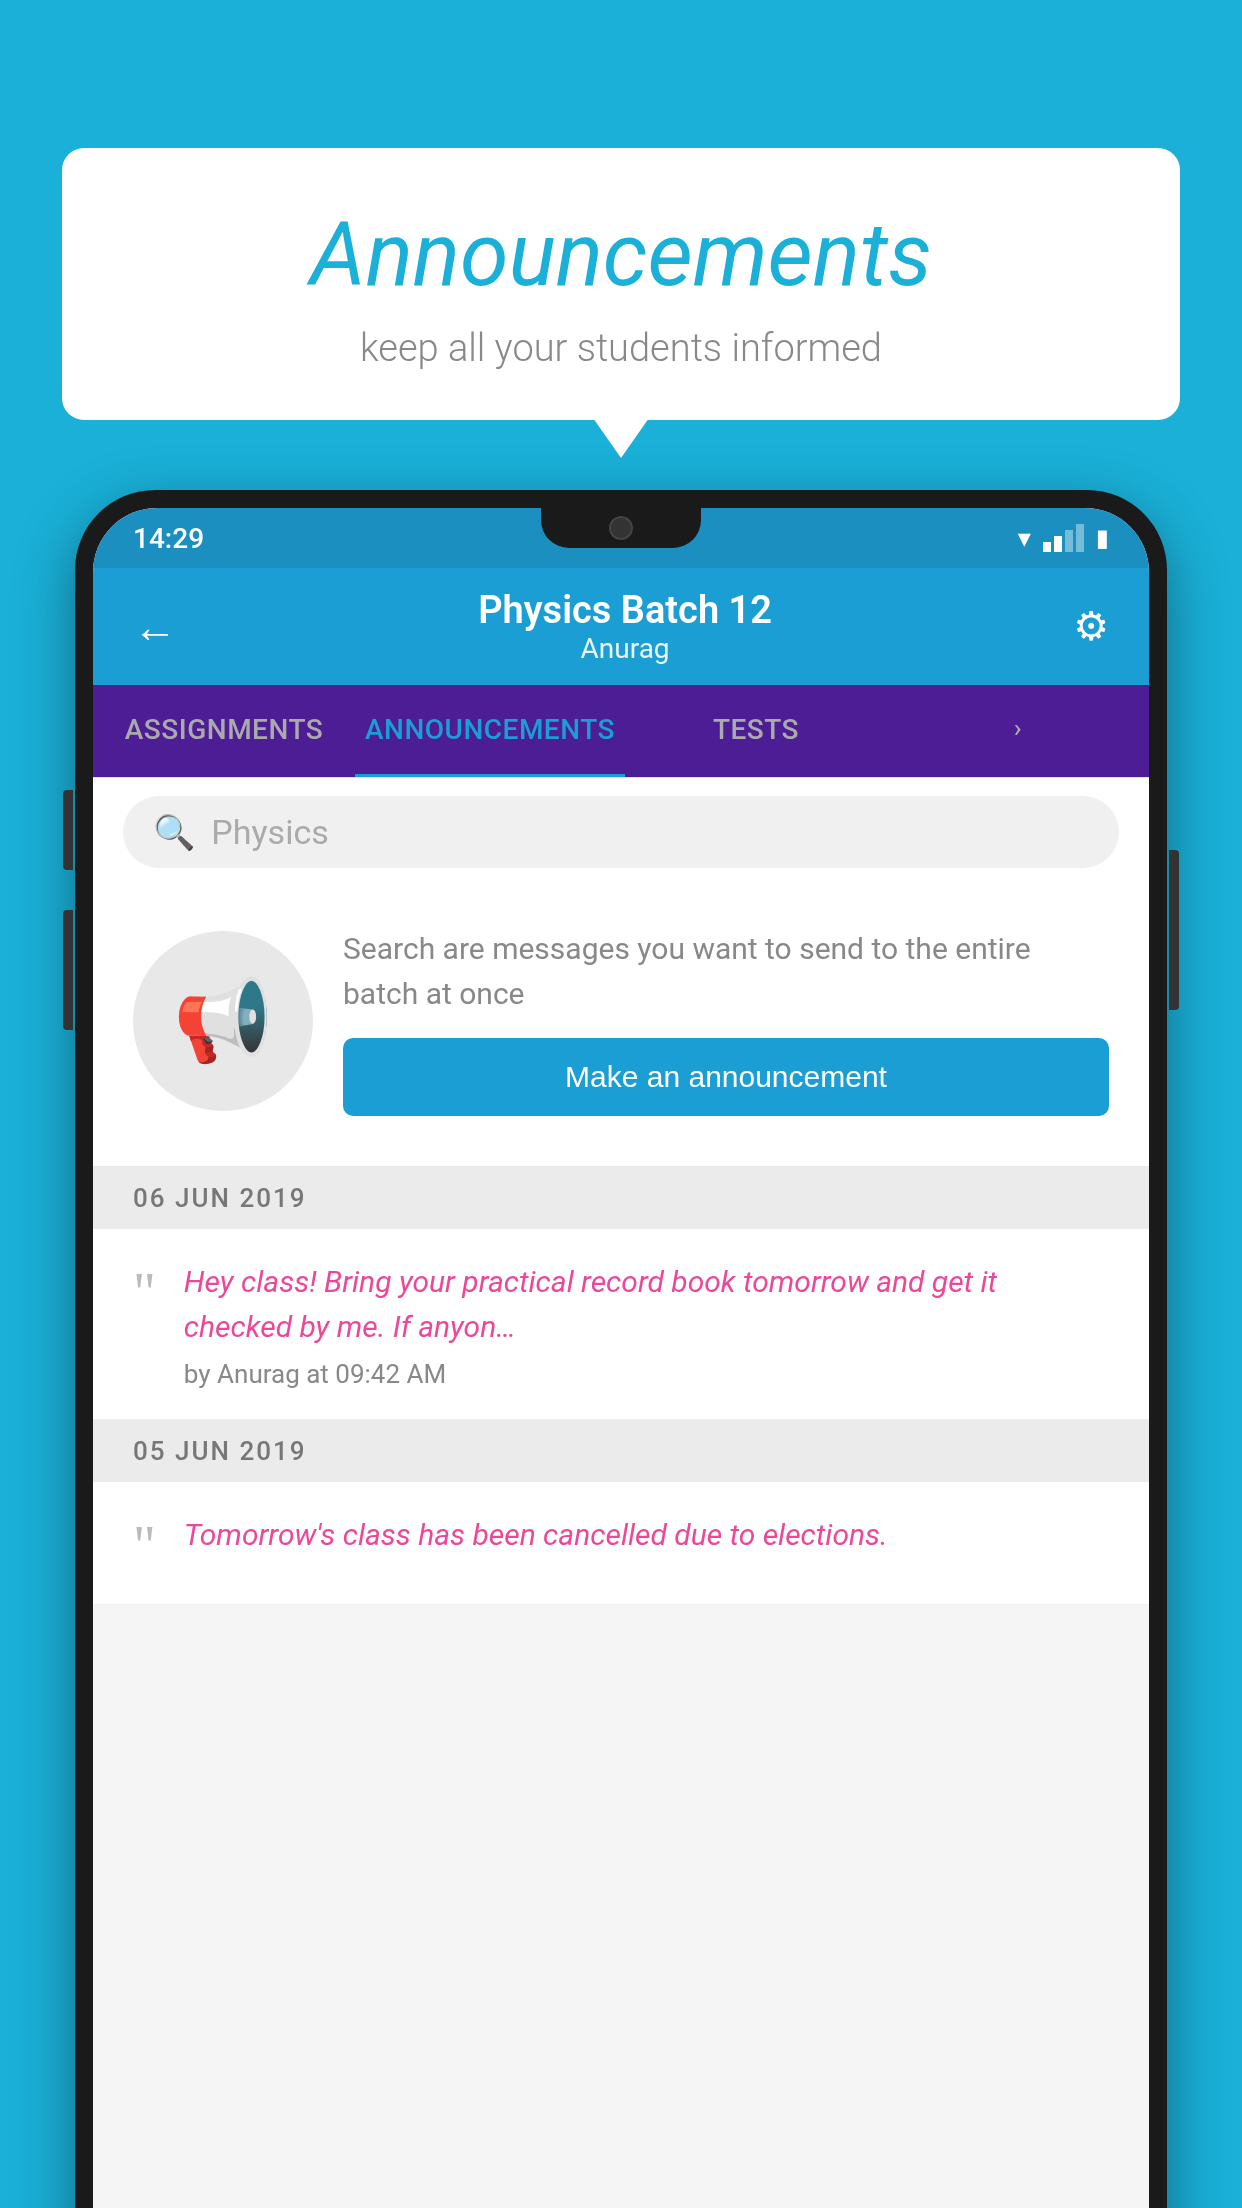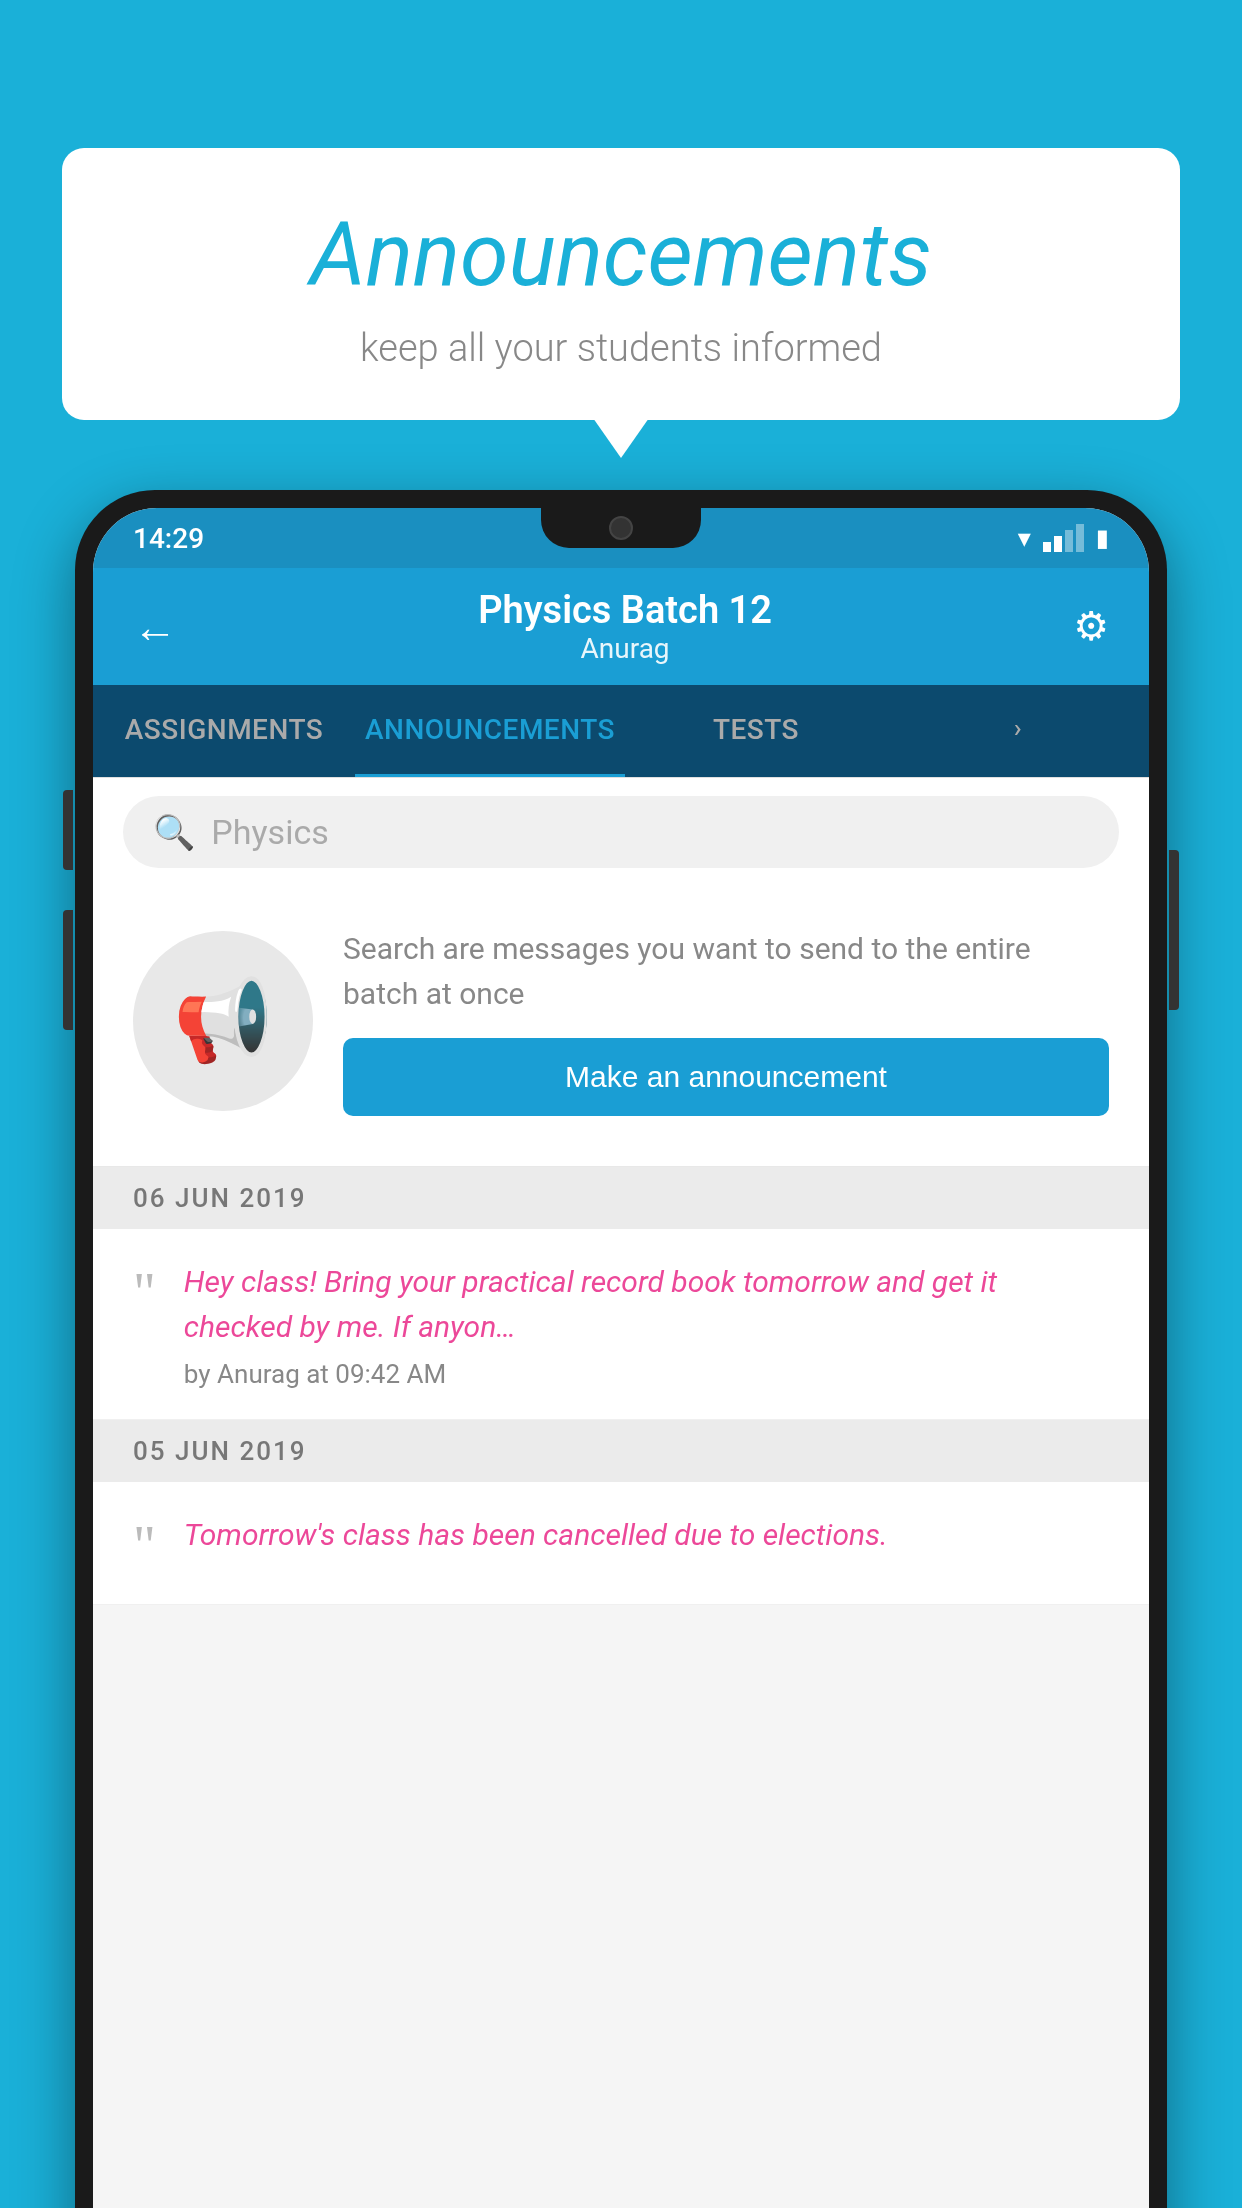--- a/index.html
+++ b/index.html
@@ -220,21 +220,21 @@
     }
 
     .header-gear {
       color: white;
       font-size: 40px;
       cursor: pointer;
     }
 
     
     .tabs-bar {
-      background: #0c4a6e;
+      background: #4c1d95;
       display: flex;
       border-bottom: 1px solid #e0e0e0;
     }
 
     .tab-item {
       flex: 1;
       text-align: center;
       padding: 28px 10px;
       font-size: 28px;
       font-weight: 500;

